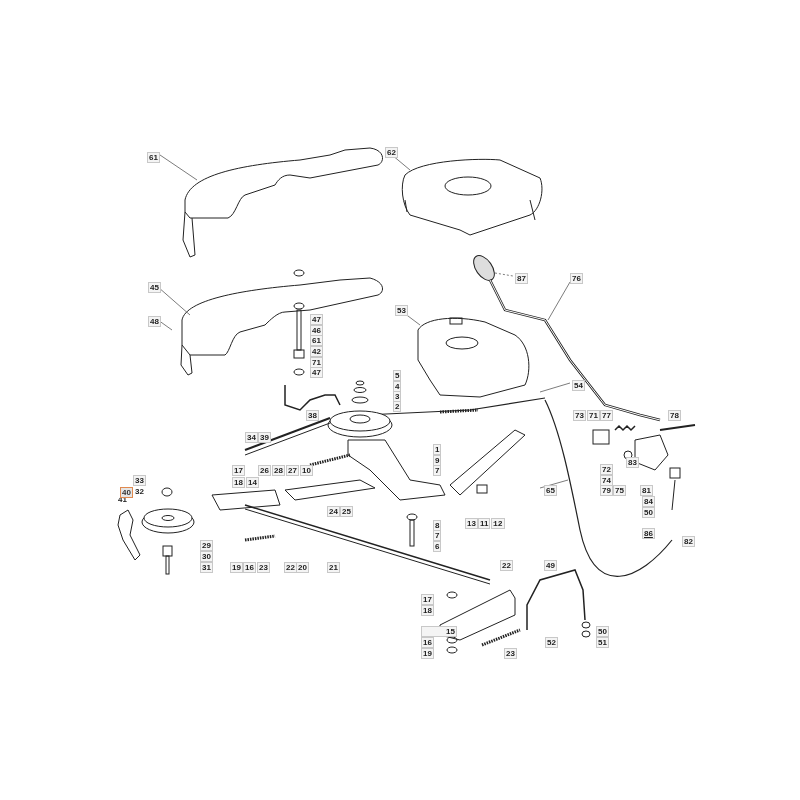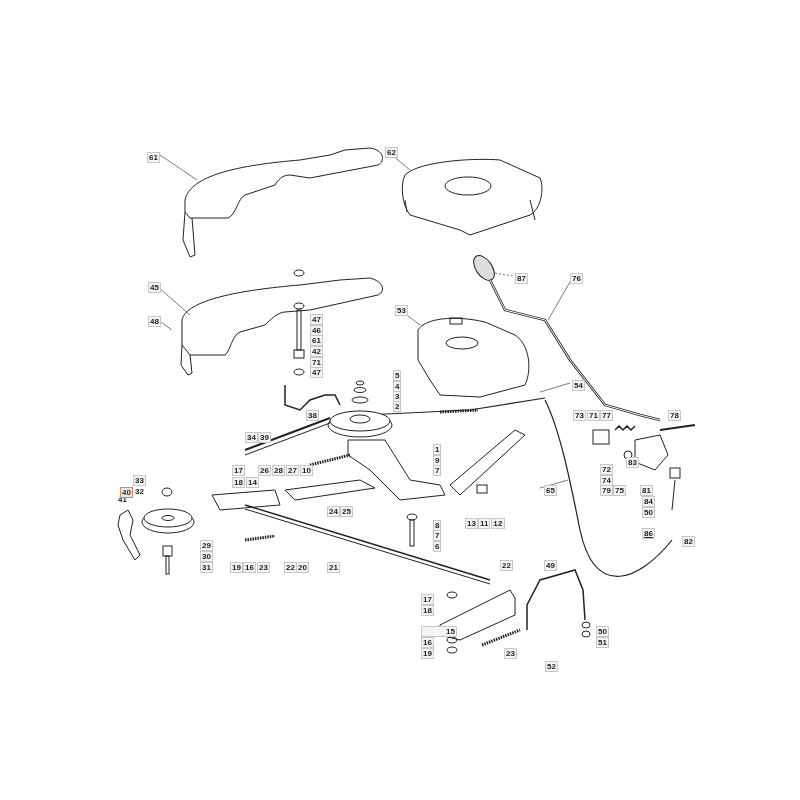--- a/index.html
+++ b/index.html
@@ -201,17 +201,17 @@
       <div class="lbl" style="left: 284px; top: 562px;">22</div>
       <div class="lbl" style="left: 327px; top: 562px;">21</div>
       <div class="lbl" style="left: 500px; top: 560px;">22</div>
       <div class="lbl" style="left: 544px; top: 560px;">49</div>
       <div class="lbl" style="left: 421px; top: 594px;">17</div>
       <div class="lbl" style="left: 421px; top: 605px;">18</div>
       <div class="lbl" style="left: 421px; top: 626px; padding-left: 24px;">15</div>
       <div class="lbl" style="left: 421px; top: 637px;">16</div>
       <div class="lbl" style="left: 421px; top: 648px;">19</div>
       <div class="lbl" style="left: 504px; top: 648px;">23</div>
-      <div class="lbl" style="left: 545px; top: 661px;">52</div>
+      <div class="lbl" style="left: 545px; top: 637px;">52</div>
       <div class="lbl" style="left: 596px; top: 626px;">50</div>
       <div class="lbl" style="left: 596px; top: 637px;">51</div>
     </div>
 </div>
 
 </body></html>

